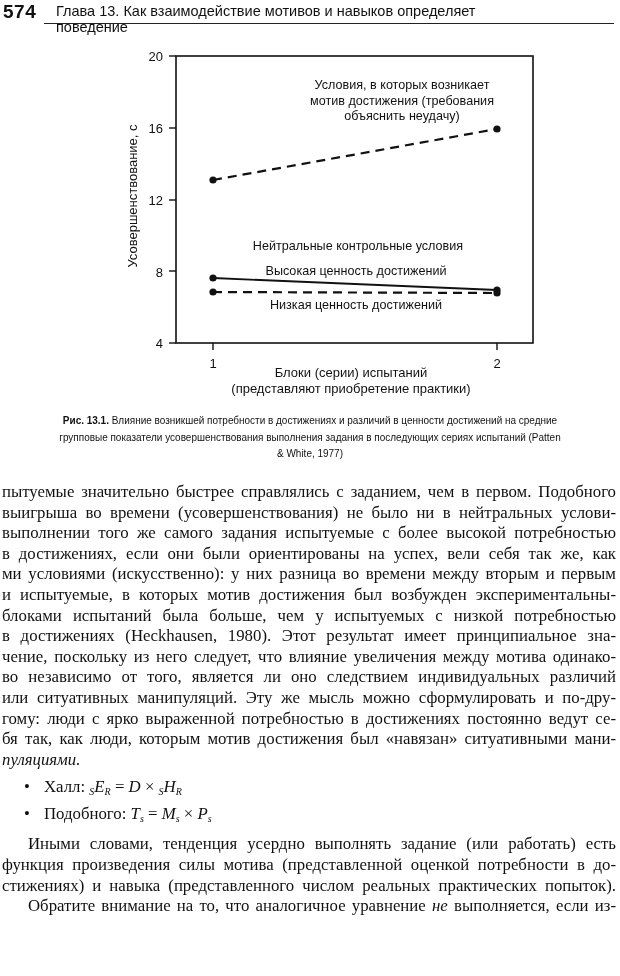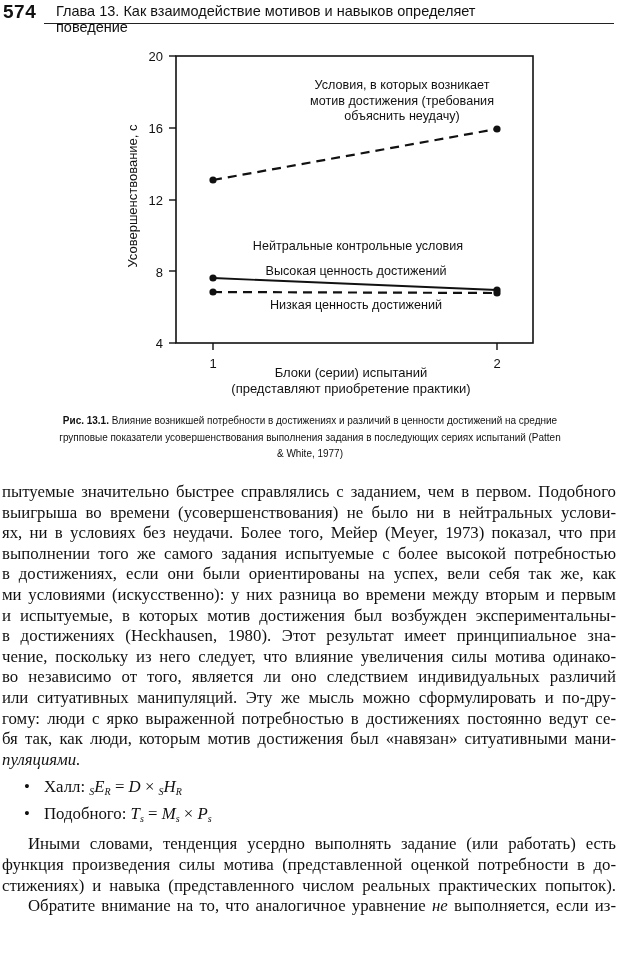--- a/index.html
+++ b/index.html
@@ -90,27 +90,27 @@
 
 <div class="caption">
   <b>Рис. 13.1.</b>
   <span>Влияние возникшей потребности в достижениях и различий в ценности достижений на средние групповые показатели усовершенствования выполнения задания в последующих сериях испытаний (Patten &amp; White, 1977)</span>
 </div>
 
 <div class="body-text">
   <p>
     <span class="line">пытуемые значительно быстрее справлялись с заданием, чем в первом. Подобного</span>
     <span class="line">выигрыша во времени (усовершенствования) не было ни в нейтральных услови-</span>
-    <span class="line">ях, ни в условиях без неудачи. Более того, Мейер (Meyer, 1973) показал, что при</span>
     <span class="line">выполнении того же самого задания испытуемые с более высокой потребностью</span>
     <span class="line">в достижениях, если они были ориентированы на успех, вели себя так же, как</span>
     <span class="line">ми условиями (искусственно): у них разница во времени между вторым и первым</span>
     <span class="line">и испытуемые, в которых мотив достижения был возбужден эксперименталь­ны-</span>
+    <span class="line">блоками испытаний была больше, чем у испытуемых с низкой потребностью</span>
     <span class="line">в достижениях (Heckhausen, 1980). Этот результат имеет принципиальное зна-</span>
-    <span class="line">чение, поскольку из него следует, что влияние увеличения силы мотива одинако-</span>
+    <span class="line">чение, поскольку из него следует, что влияние увеличения между мотива одинако-</span>
     <span class="line">во независимо от того, является ли оно следствием индивидуальных различий</span>
     <span class="line">или ситуативных манипуляций. Эту же мысль можно сформулировать и по-дру-</span>
     <span class="line">гому: люди с ярко выраженной потребностью в достижениях постоянно ведут се-</span>
     <span class="line">бя так, как люди, которым мотив достижения был «навязан» ситуативными мани-</span>
     <span class="line last">пуляциями.</span>
   </p>
   <ul class="formula-list">
     <li>
       <span class="bullet">•</span><span>Халл: </span><sub>S</sub><i>E</i><sub>R</sub><span> = </span><i>D</i><span> × </span><sub>S</sub><i>H</i><sub>R</sub>
     </li>

